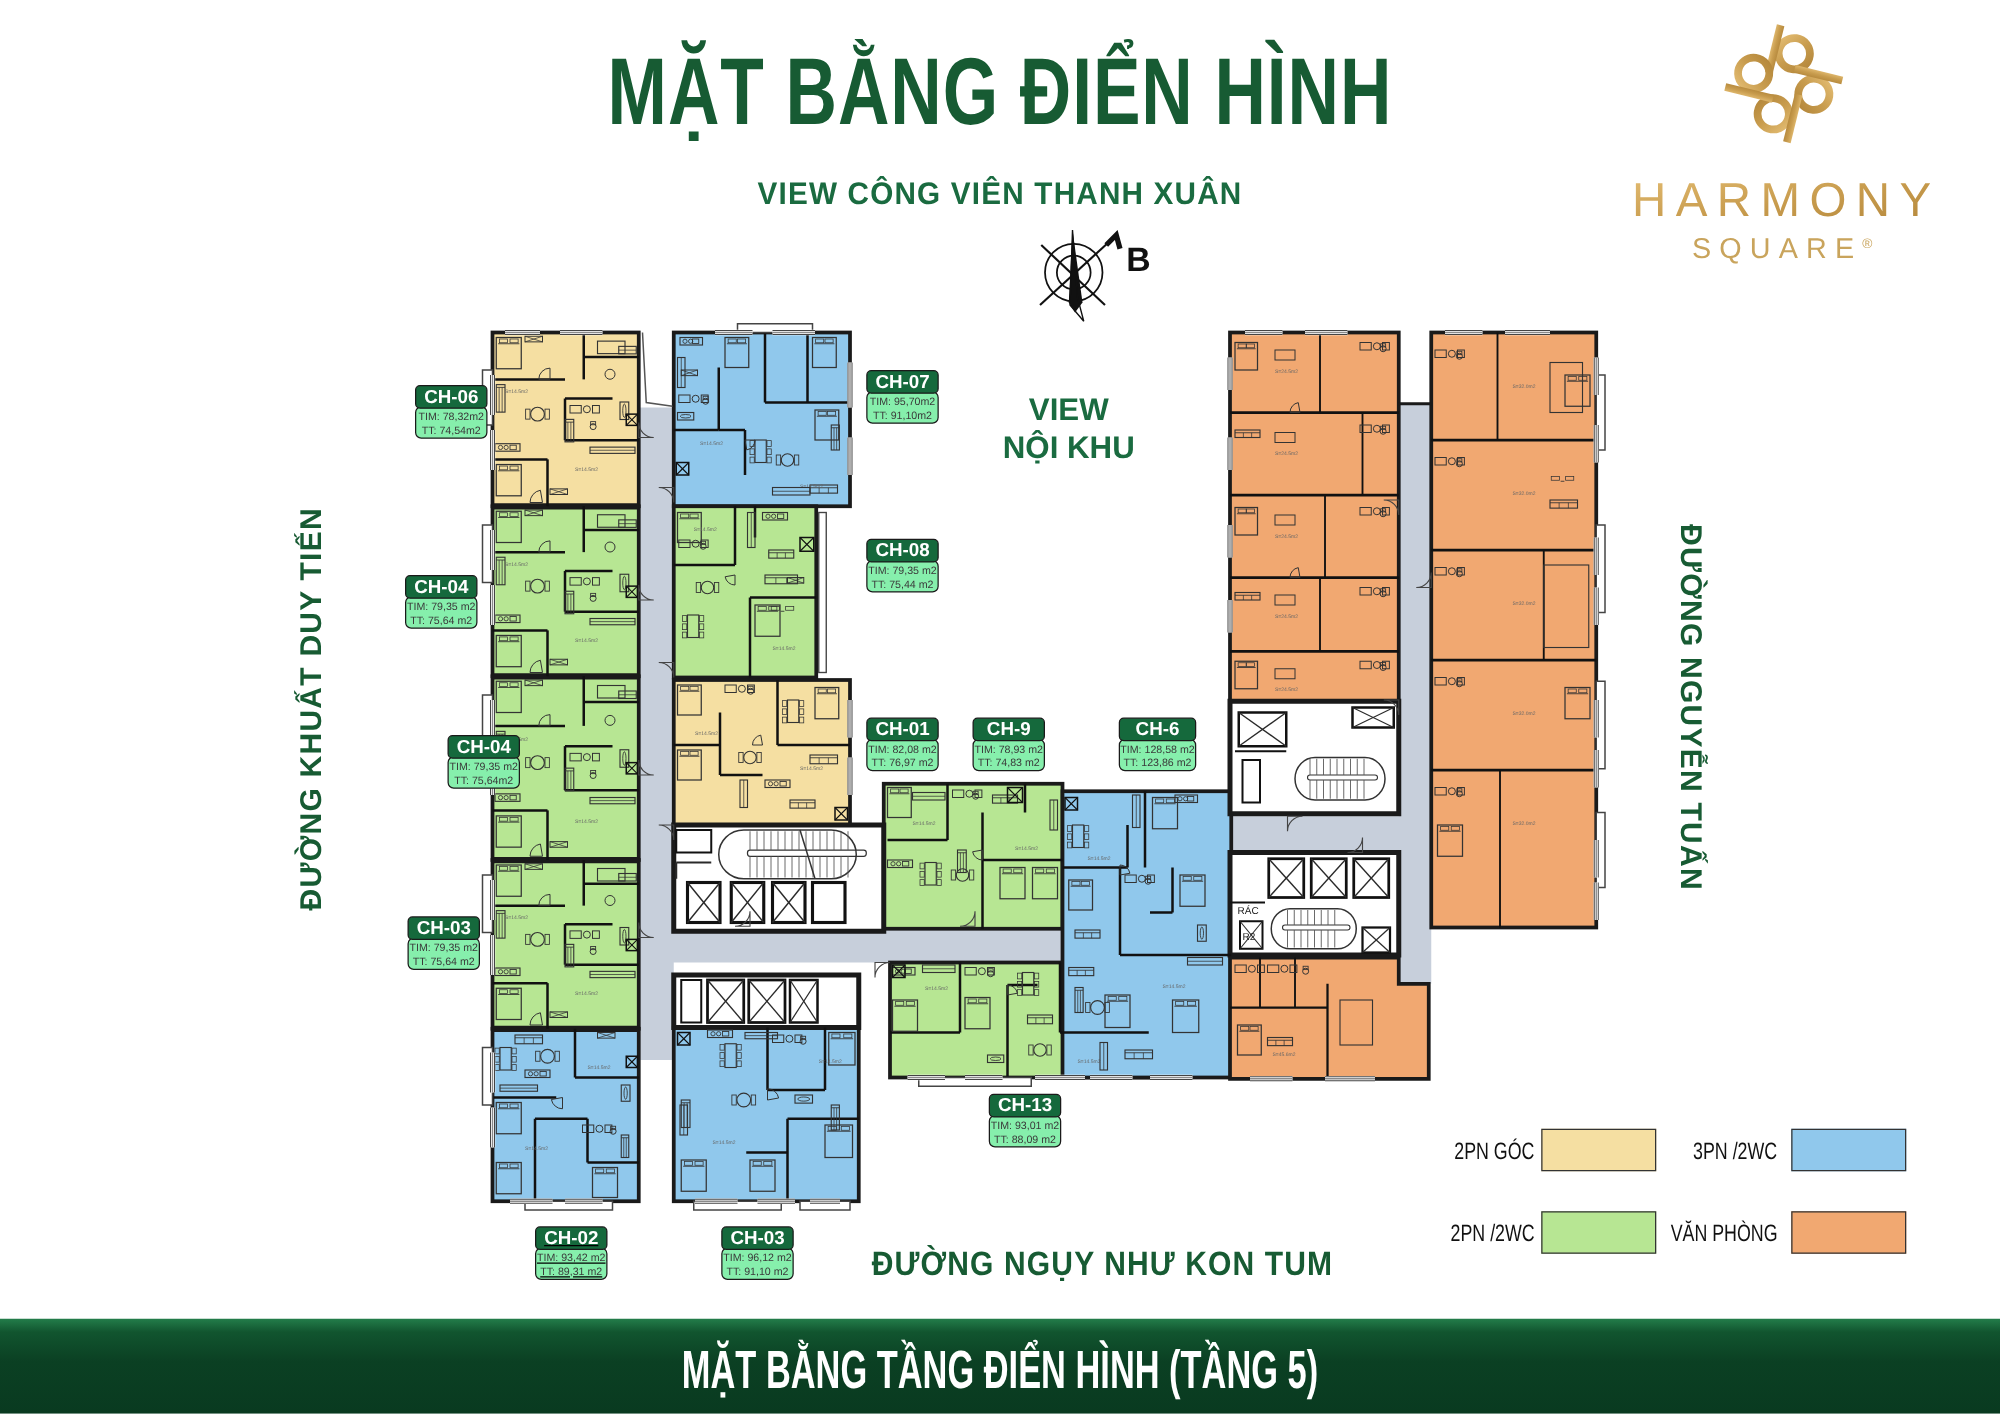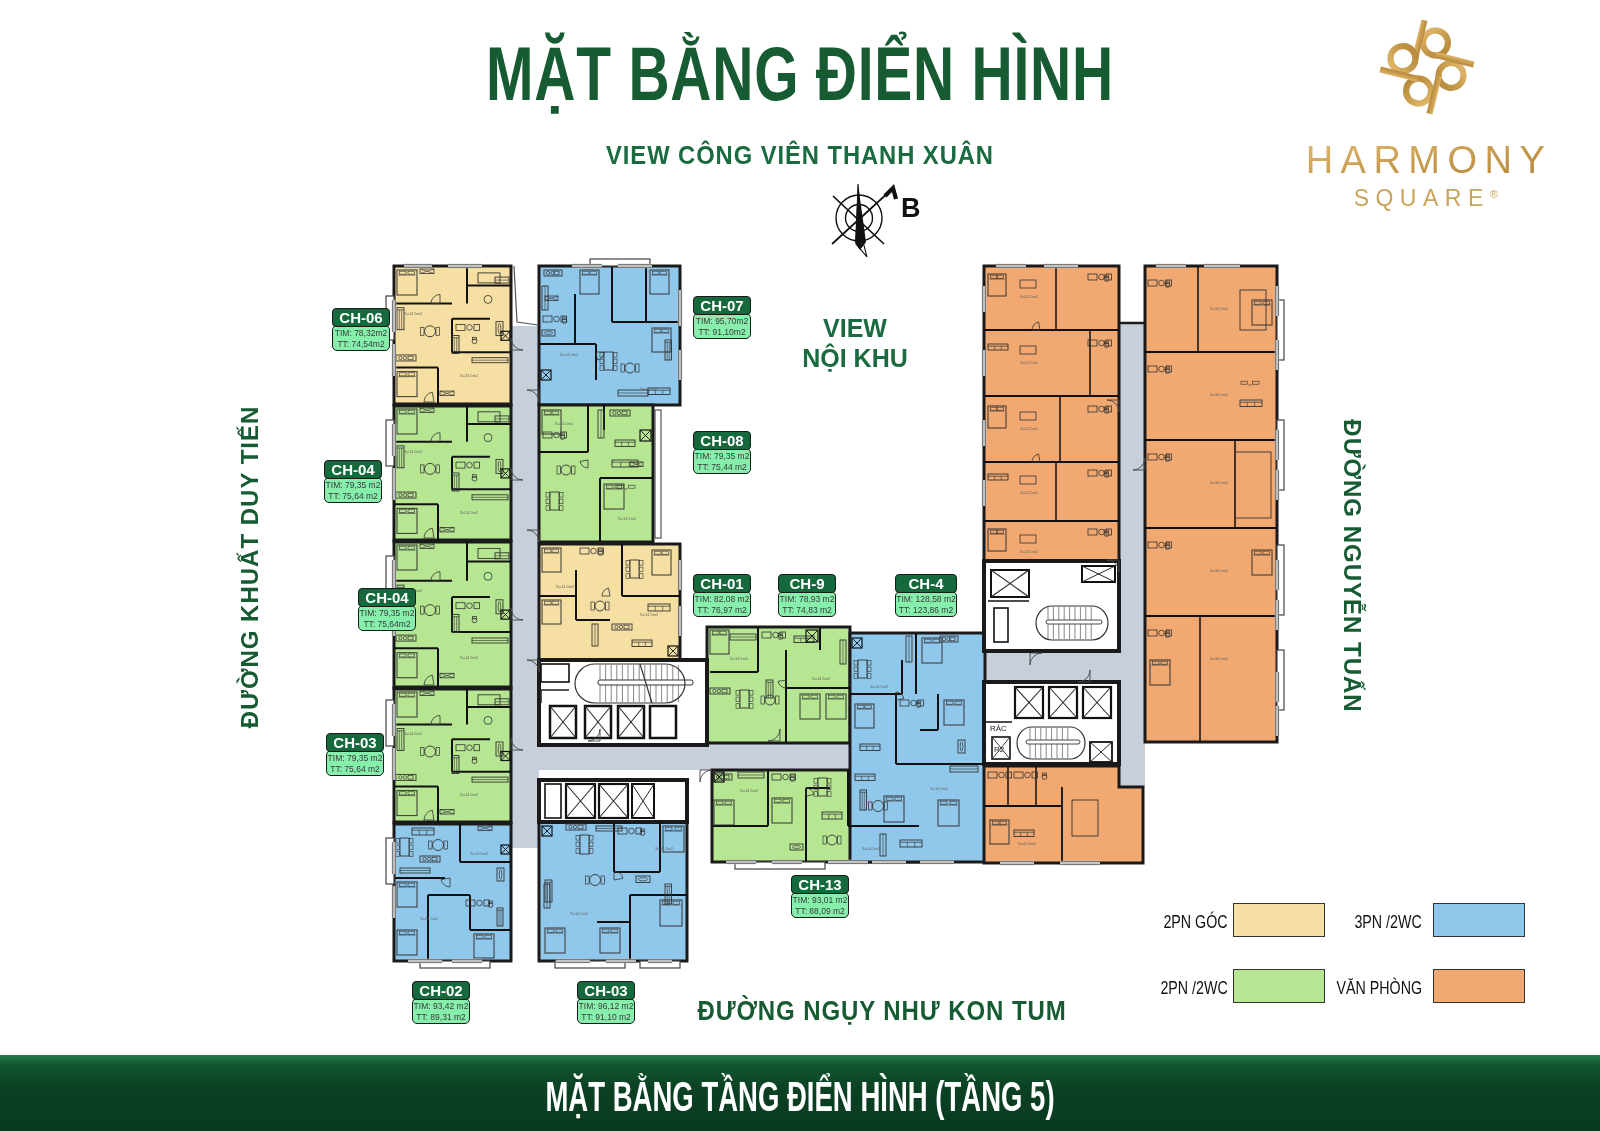--- a/index.html
+++ b/index.html
@@ -1566,21 +1566,21 @@
 <div class="chlab" style="left:326px;top:588px;margin-left:32px;">
     <div class="g">CH-04</div>
     <div class="w">TIM: 79,35 m2<br>TT: 75,64m2</div>
   </div>
 
 <div class="chlab" style="left:326px;top:733px;">
     <div class="g">CH-03</div>
     <div class="w">TIM: 79,35 m2<br>TT: 75,64 m2</div>
   </div>
 
-<div class="chlab" style="left:412px;top:981px;">
+<div class="chlab" style="left:428px;top:981px;text-decoration:underline;">
     <div class="g">CH-02</div>
     <div class="w">TIM: 93,42 m2<br>TT: 89,31 m2</div>
   </div>
 
 <div class="chlab" style="left:577px;top:981px;">
     <div class="g">CH-03</div>
     <div class="w">TIM: 96,12 m2<br>TT: 91,10 m2</div>
   </div>
 
 <div class="chlab" style="left:693px;top:296px;">
@@ -1597,21 +1597,21 @@
     <div class="g">CH-01</div>
     <div class="w">TIM: 82,08 m2<br>TT: 76,97 m2</div>
   </div>
 
 <div class="chlab" style="left:778px;top:574px;">
     <div class="g">CH-9</div>
     <div class="w">TIM: 78,93 m2<br>TT: 74,83 m2</div>
   </div>
 
 <div class="chlab" style="left:895px;top:574px;width:62px;">
-    <div class="g">CH-4</div>
+    <div class="g">CH-6</div>
     <div class="w">TIM: 128,58 m2<br>TT: 123,86 m2</div>
   </div>
 
 <div class="chlab" style="left:791px;top:875px;">
     <div class="g">CH-13</div>
     <div class="w">TIM: 93,01 m2<br>TT: 88,09 m2</div>
   </div>
 
 <div class="abs legend-label" style="right:372px;top:911px;">2PN GÓC</div>
 <div class="legend-box" style="left:1233px;top:903px;background:#f5dfa2;"></div>

